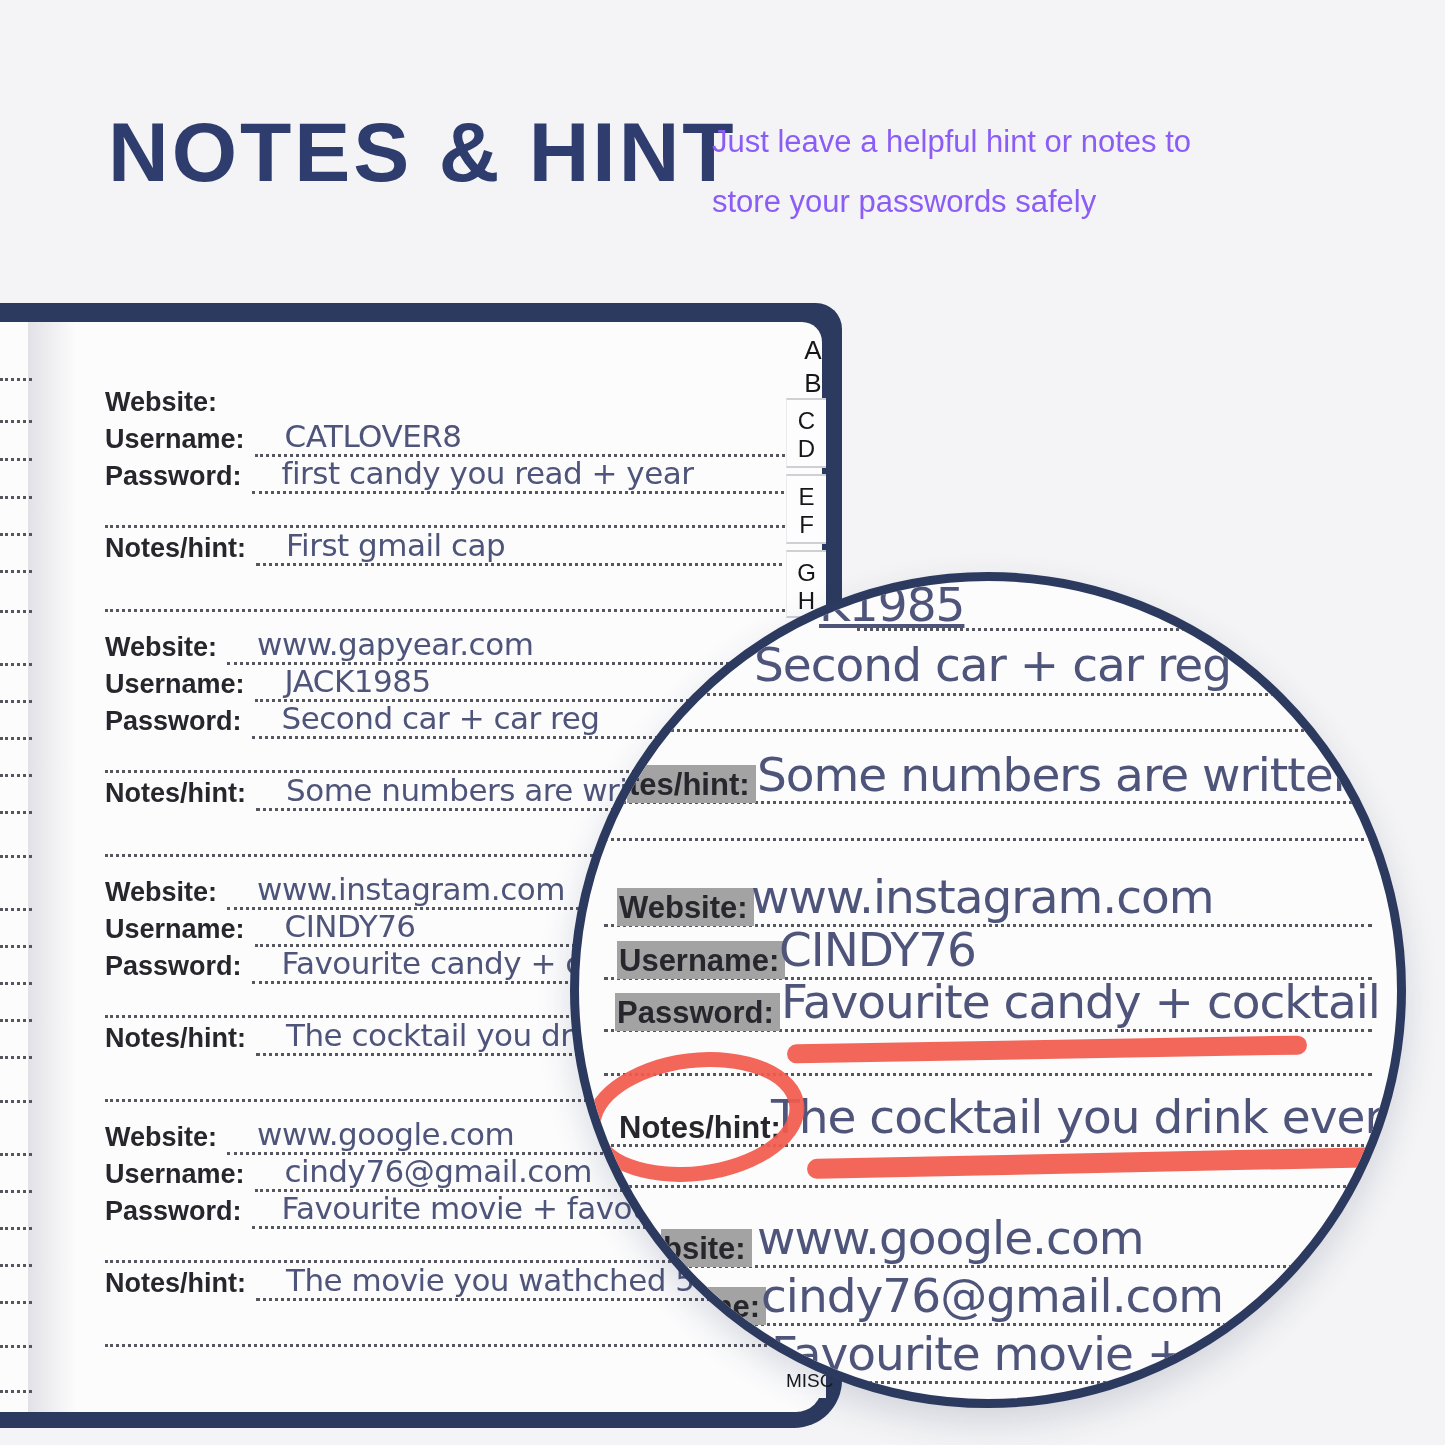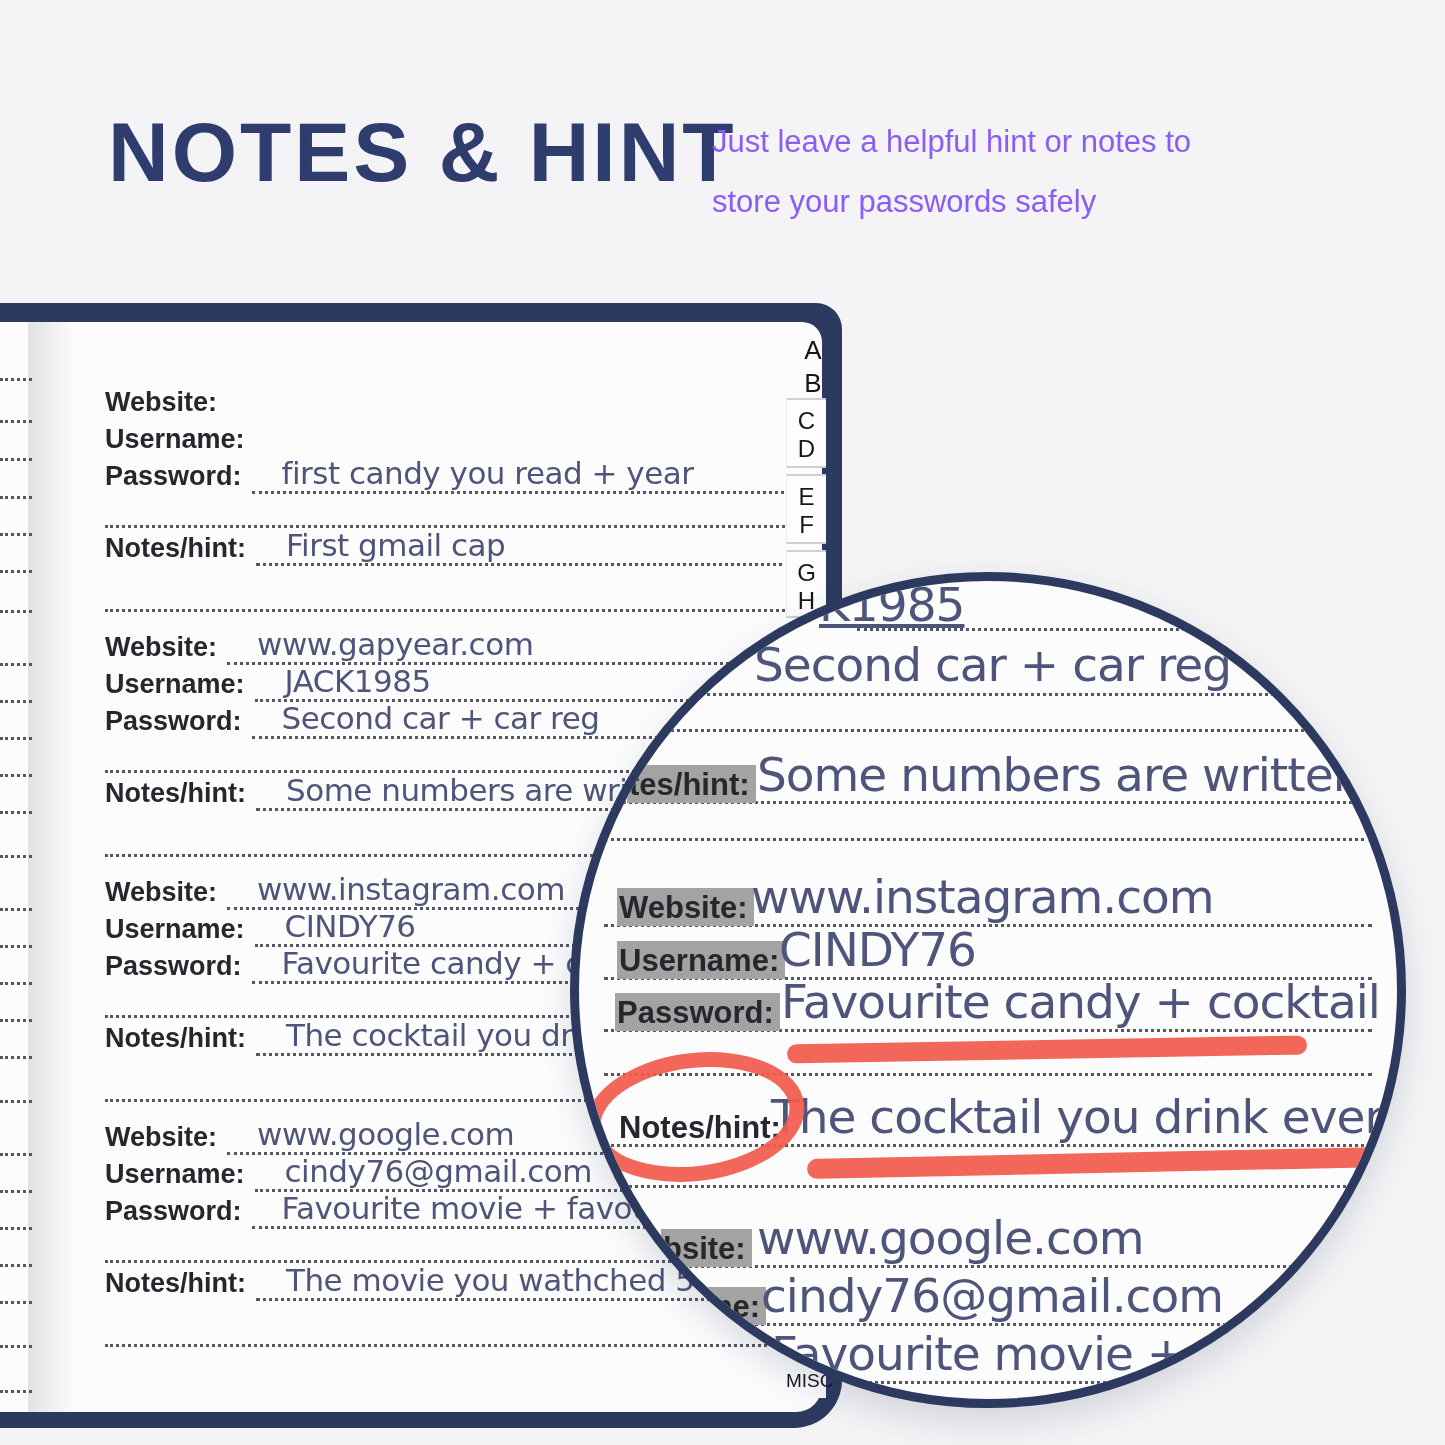--- a/index.html
+++ b/index.html
@@ -77,20 +77,23 @@
       <div class="stub" style="top: 1301px;"></div>
       <div class="stub" style="top: 1345px;"></div>
       <div class="stub" style="top: 1390px;"></div>
     </div>
   <div id="rows">
       <div class="row" style="top: 380px;">
         <span class="lab">Website:</span>
       </div>
       <div class="row" style="top: 417px;">
         <span class="lab">Username:</span>
+        <div class="dots">
+          <span class="hw">CATLOVER8</span>
+        </div>
       </div>
       <div class="row" style="top: 454px;">
         <span class="lab">Password:</span>
         <div class="dots">
           <span class="hw">first candy you read + year</span>
         </div>
       </div>
       <div class="row" style="top: 488px;">
         <div class="dots"></div>
       </div>

